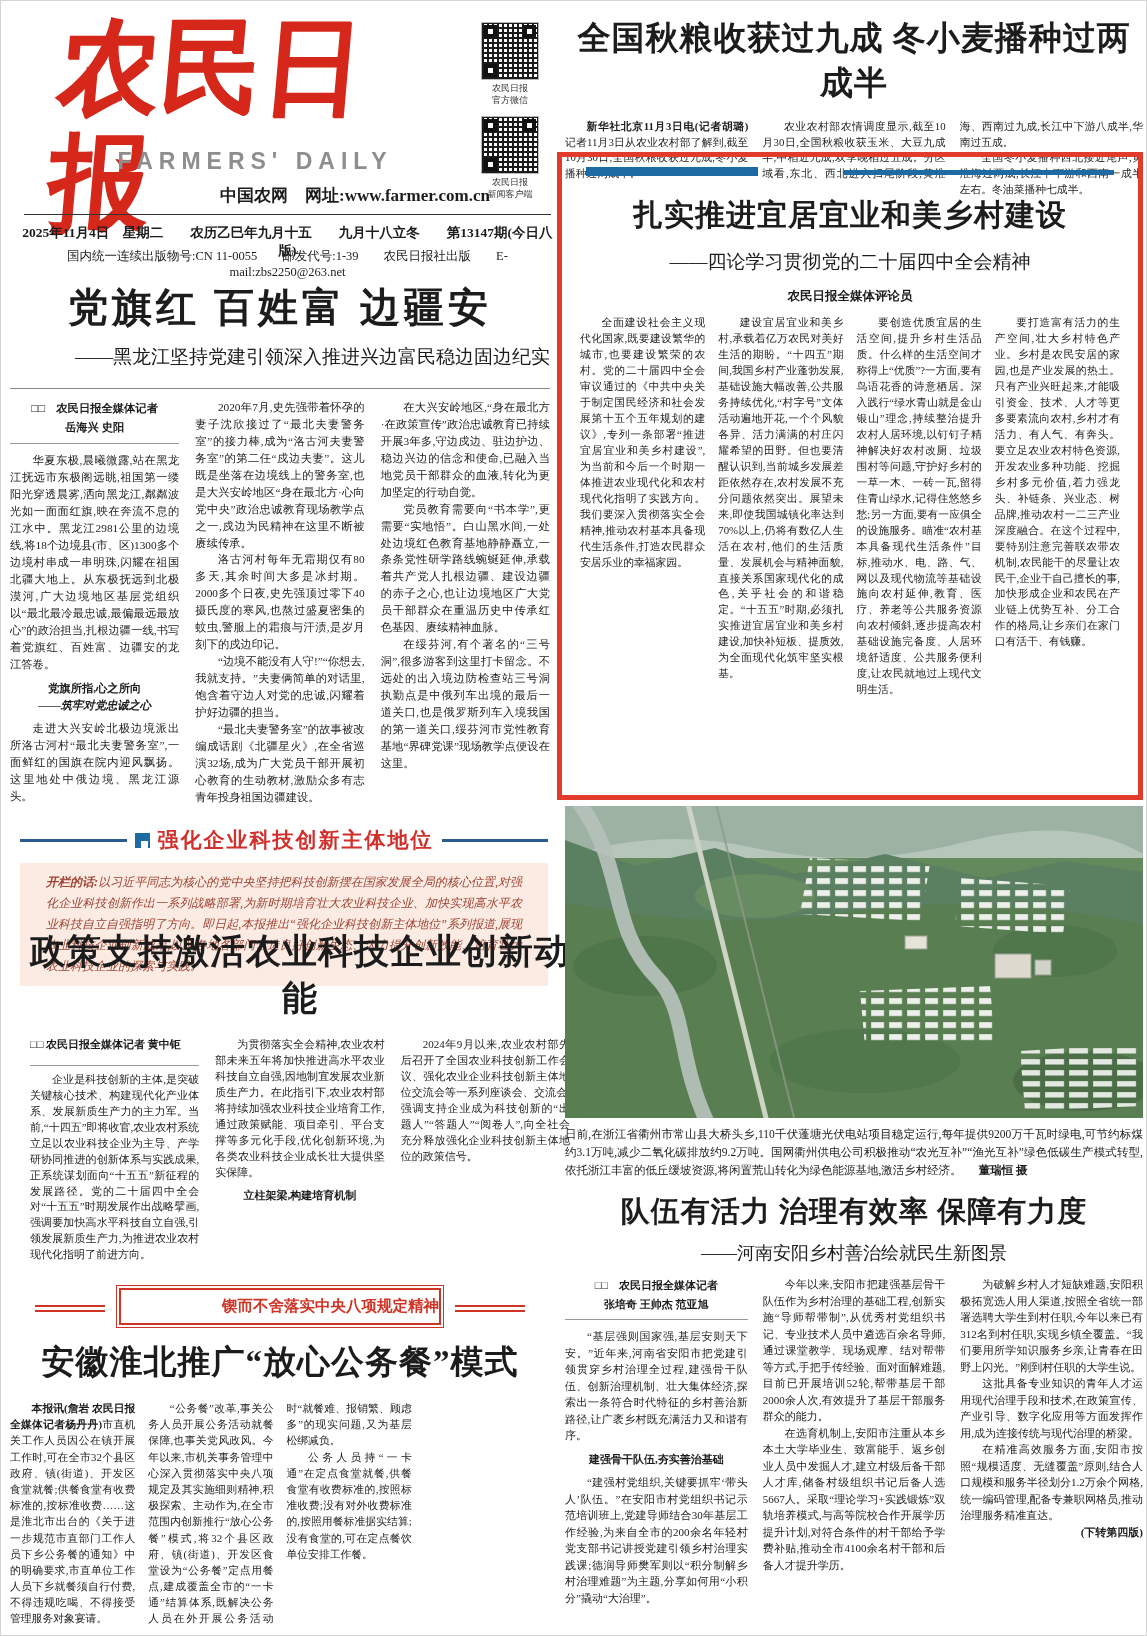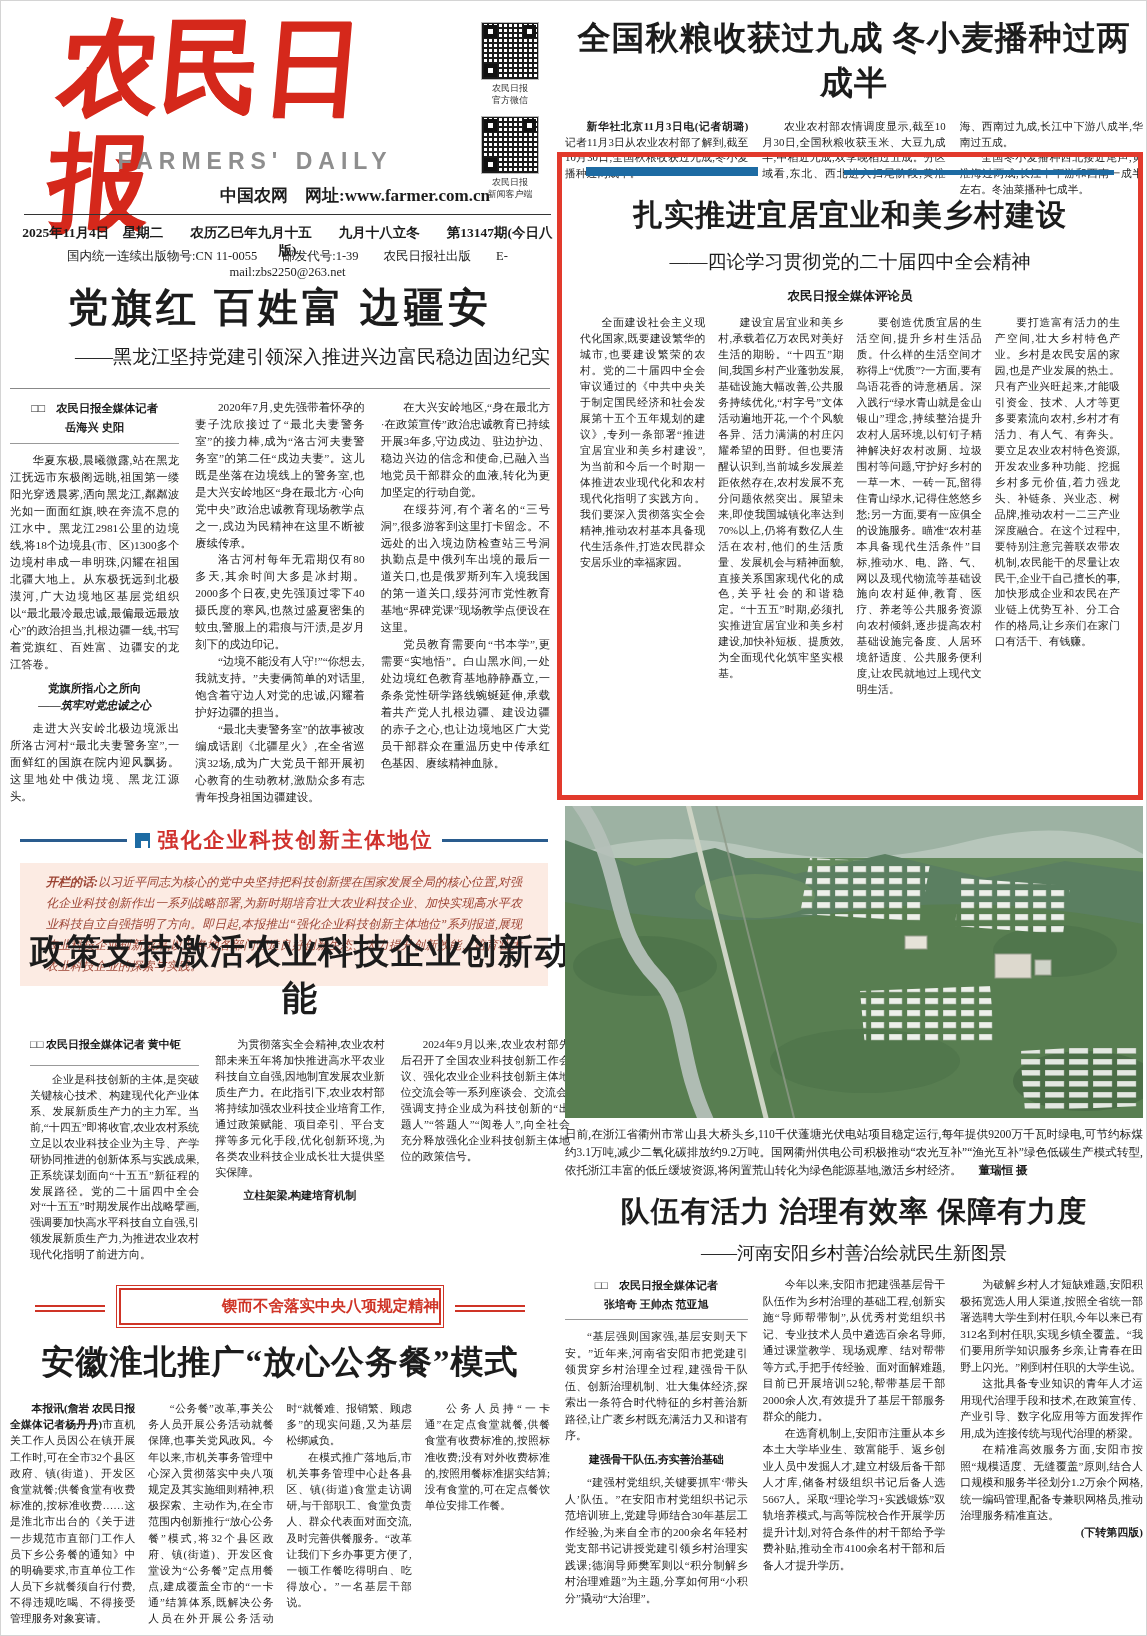--- a/index.html
+++ b/index.html
@@ -168,22 +168,22 @@
         <div class="b-subhead">
           <div>党旗所指,心之所向</div>
           <div>——筑牢对党忠诚之心</div>
         </div>
         <div class="b-p">走进大兴安岭北极边境派出所洛古河村“最北夫妻警务室”,一面鲜红的国旗在院内迎风飘扬。这里地处中俄边境、黑龙江源头。</div>
         <div class="b-p">2020年7月,史先强带着怀孕的妻子沈欣接过了“最北夫妻警务室”的接力棒,成为“洛古河夫妻警务室”的第二任“戍边夫妻”。这儿既是坐落在边境线上的警务室,也是大兴安岭地区“身在最北方·心向党中央”政治忠诚教育现场教学点之一,戍边为民精神在这里不断被赓续传承。</div>
         <div class="b-p">洛古河村每年无霜期仅有80多天,其余时间大多是冰封期。2000多个日夜,史先强顶过零下40摄氏度的寒风,也熬过盛夏密集的蚊虫,警服上的霜痕与汗渍,是岁月刻下的戍边印记。</div>
         <div class="b-p">“边境不能没有人守!”“你想去,我就支持。”夫妻俩简单的对话里,饱含着守边人对党的忠诚,闪耀着护好边疆的担当。</div>
         <div class="b-p">“最北夫妻警务室”的故事被改编成话剧《北疆星火》,在全省巡演32场,成为广大党员干部开展初心教育的生动教材,激励众多有志青年投身祖国边疆建设。</div>
         <div class="b-p">在大兴安岭地区,“身在最北方·在政策宣传”政治忠诚教育已持续开展3年多,守边戍边、驻边护边、稳边兴边的信念和使命,已融入当地党员干部群众的血液,转化为更加坚定的行动自觉。</div>
+        <div class="b-p">党员教育需要向“书本学”,更需要“实地悟”。白山黑水间,一处处边境红色教育基地静静矗立,一条条党性研学路线蜿蜒延伸,承载着共产党人扎根边疆、建设边疆的赤子之心,也让边境地区广大党员干部群众在重温历史中传承红色基因、赓续精神血脉。</div>
         <div class="b-p">在绥芬河,有个著名的“三号洞”,很多游客到这里打卡留念。不远处的出入境边防检查站三号洞执勤点是中俄列车出境的最后一道关口,也是俄罗斯列车入境我国的第一道关口,绥芬河市党性教育基地“界碑党课”现场教学点便设在这里。</div>
-        <div class="b-p">党员教育需要向“书本学”,更需要“实地悟”。白山黑水间,一处处边境红色教育基地静静矗立,一条条党性研学路线蜿蜒延伸,承载着共产党人扎根边疆、建设边疆的赤子之心,也让边境地区广大党员干部群众在重温历史中传承红色基因、赓续精神血脉。</div>
       </div>
   </div>
 
   <div id="colbox">
     <div class="cb-head">
       <div class="cb-line"></div>
       <div class="cb-icon"></div>
       <div class="cb-title">强化企业科技创新主体地位</div>
       <div class="cb-line"></div>
     </div>
@@ -263,18 +263,17 @@
         <div class="b-jump">(下转第四版)</div>
       </div>
   </div>
 
   <div id="huaibei">
     <div class="hb-banner">锲而不舍落实中央八项规定精神</div>
     <div class="headline">安徽淮北推广“放心公务餐”模式</div>
     <div class="colbody">
         <div class="b-p"><b>本报讯(詹岩 农民日报全媒体记者杨丹丹)</b>市直机关工作人员因公在镇开展工作时,可在全市32个县区政府、镇(街道)、开发区食堂就餐;供餐食堂有收费标准的,按标准收费……这是淮北市出台的《关于进一步规范市直部门工作人员下乡公务餐的通知》中的明确要求,市直单位工作人员下乡就餐须自行付费,不得违规吃喝、不得接受管理服务对象宴请。</div>
         <div class="b-p">“公务餐”改革,事关公务人员开展公务活动就餐保障,也事关党风政风。今年以来,市机关事务管理中心深入贯彻落实中央八项规定及其实施细则精神,积极探索、主动作为,在全市范围内创新推行“放心公务餐”模式,将32个县区政府、镇(街道)、开发区食堂设为“公务餐”定点用餐点,建成覆盖全市的“一卡通”结算体系,既解决公务人员在外开展公务活动时“就餐难、报销繁、顾虑多”的现实问题,又为基层松绑减负。</div>
-        <div class="b-p">在模式推广落地后,市机关事务管理中心赴各县区、镇(街道)食堂走访调研,与干部职工、食堂负责人、群众代表面对面交流,及时完善供餐服务。“改革让我们下乡办事更方便了,一顿工作餐吃得明白、吃得放心。”一名基层干部说。</div>
         <div class="b-p">公务人员持“一卡通”在定点食堂就餐,供餐食堂有收费标准的,按照标准收费;没有对外收费标准的,按照用餐标准据实结算;没有食堂的,可在定点餐饮单位安排工作餐。</div>
       </div>
   </div>
 
 </div>
 
 </body></html>

